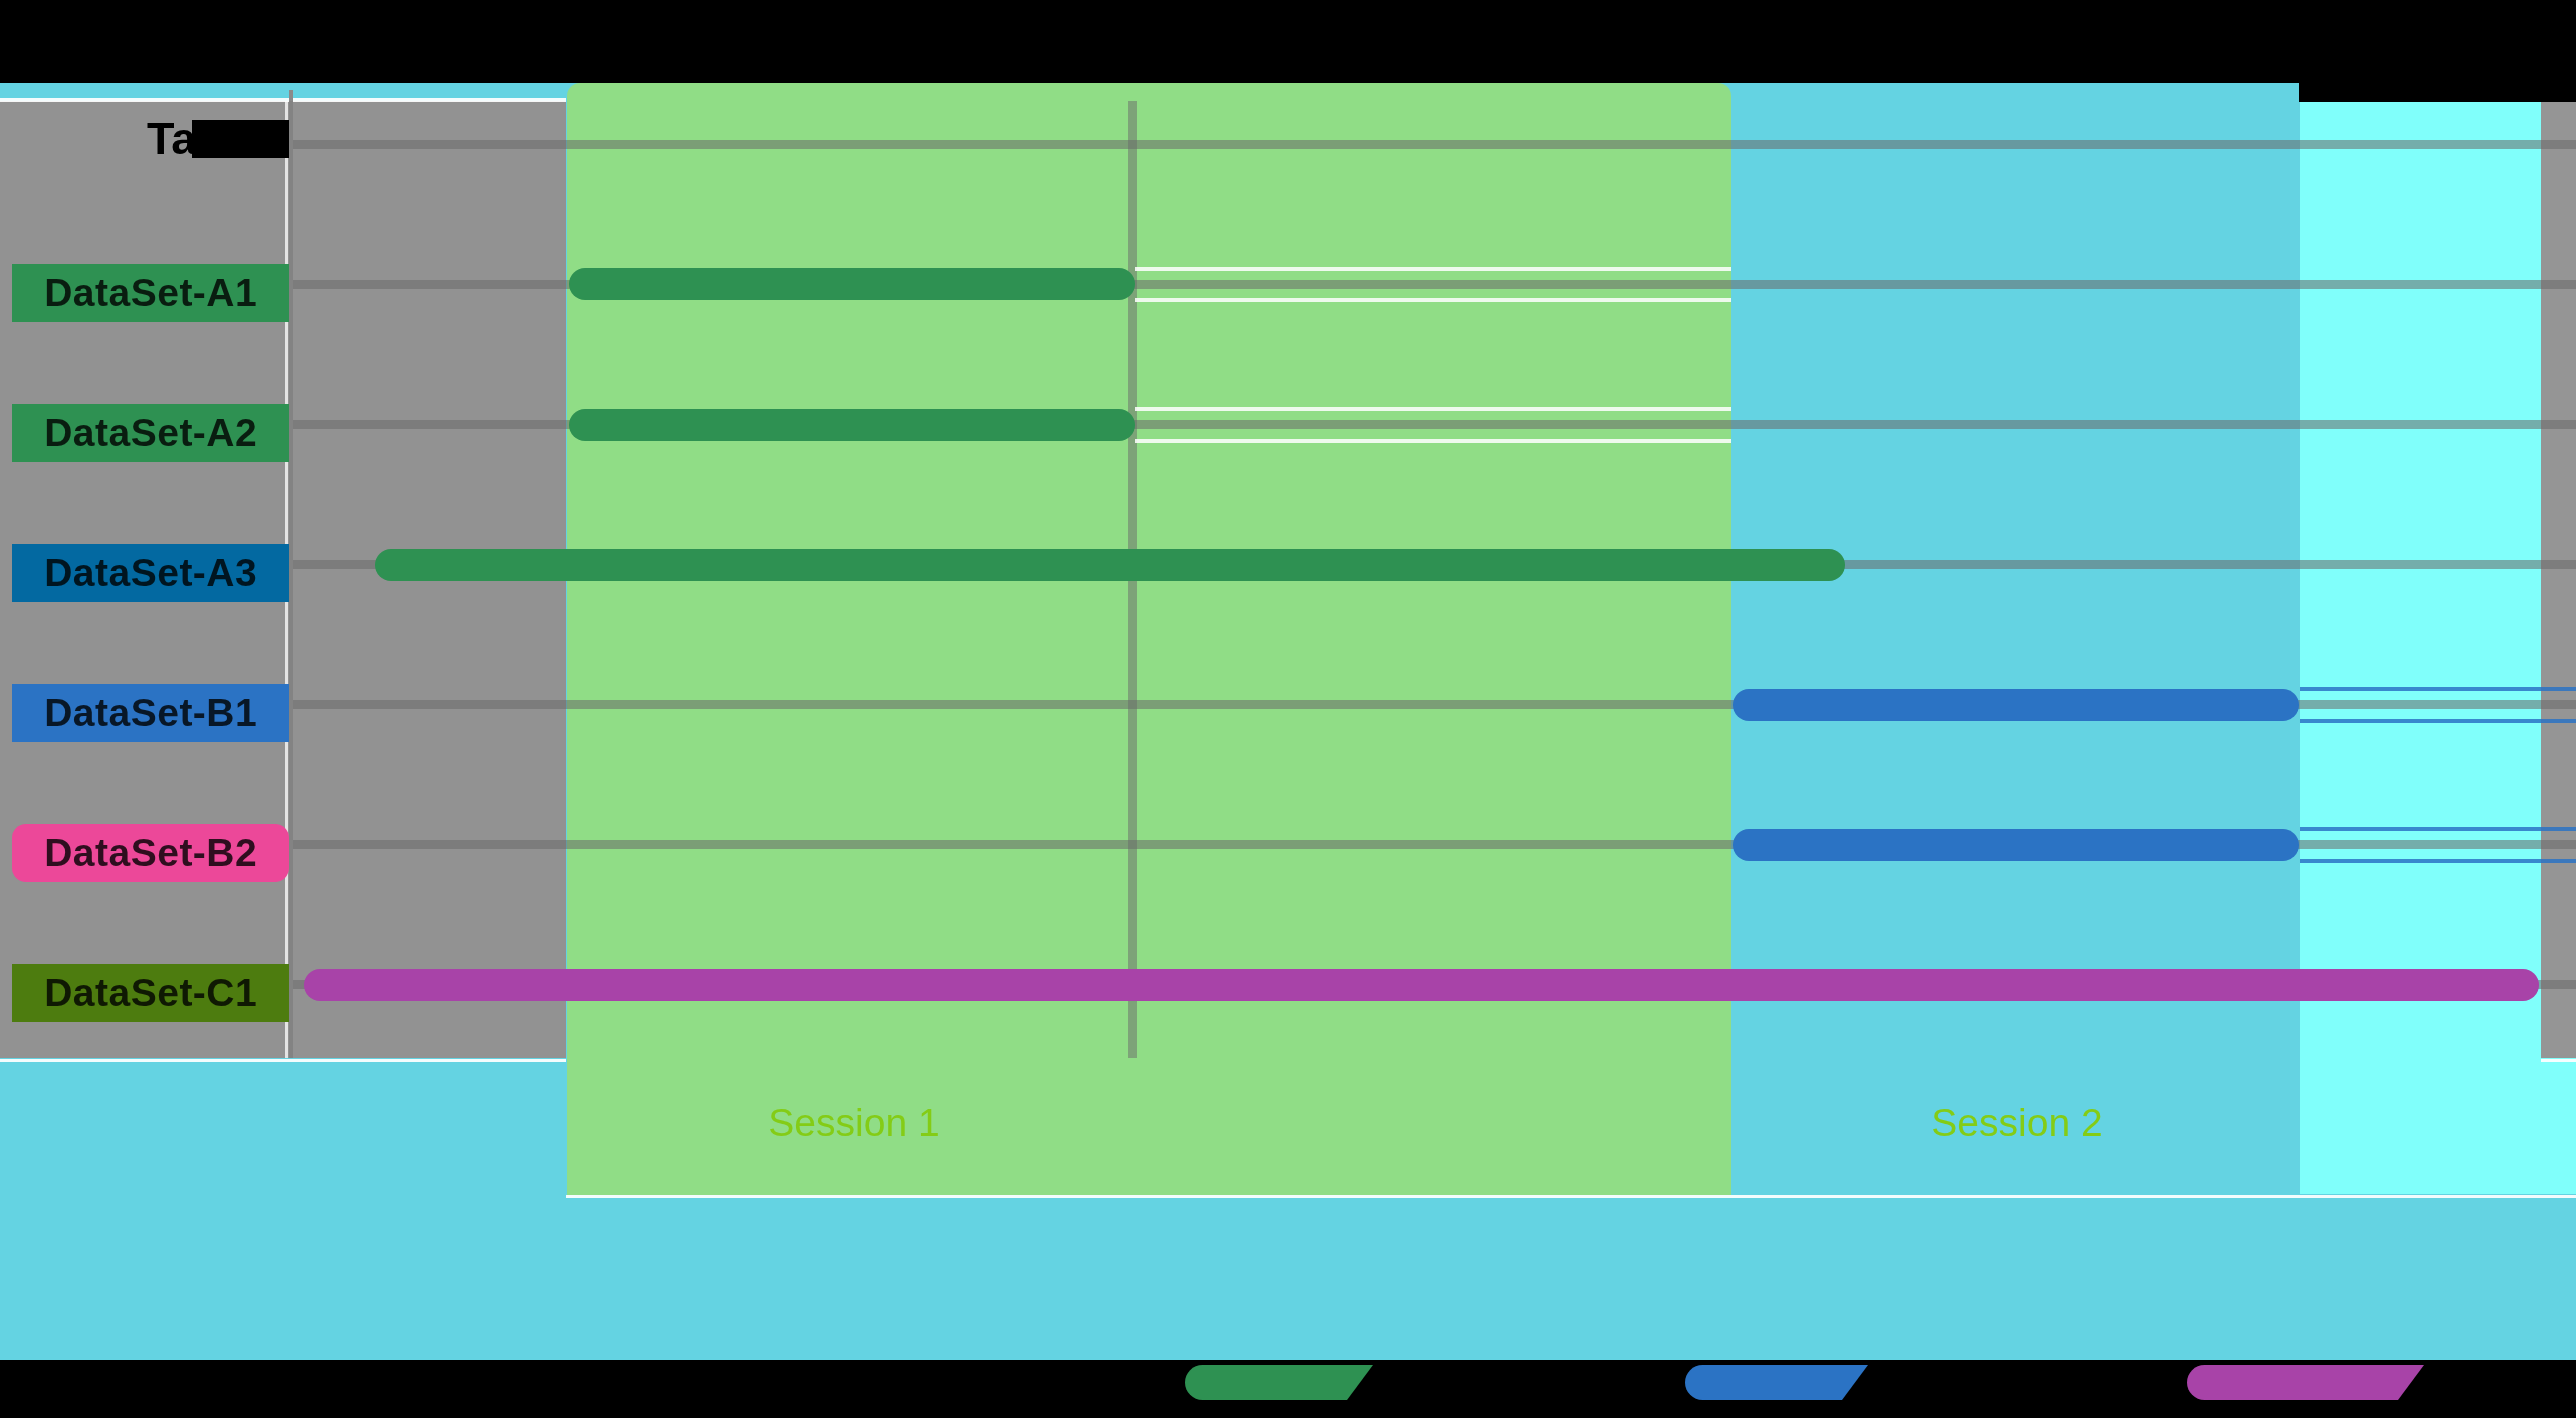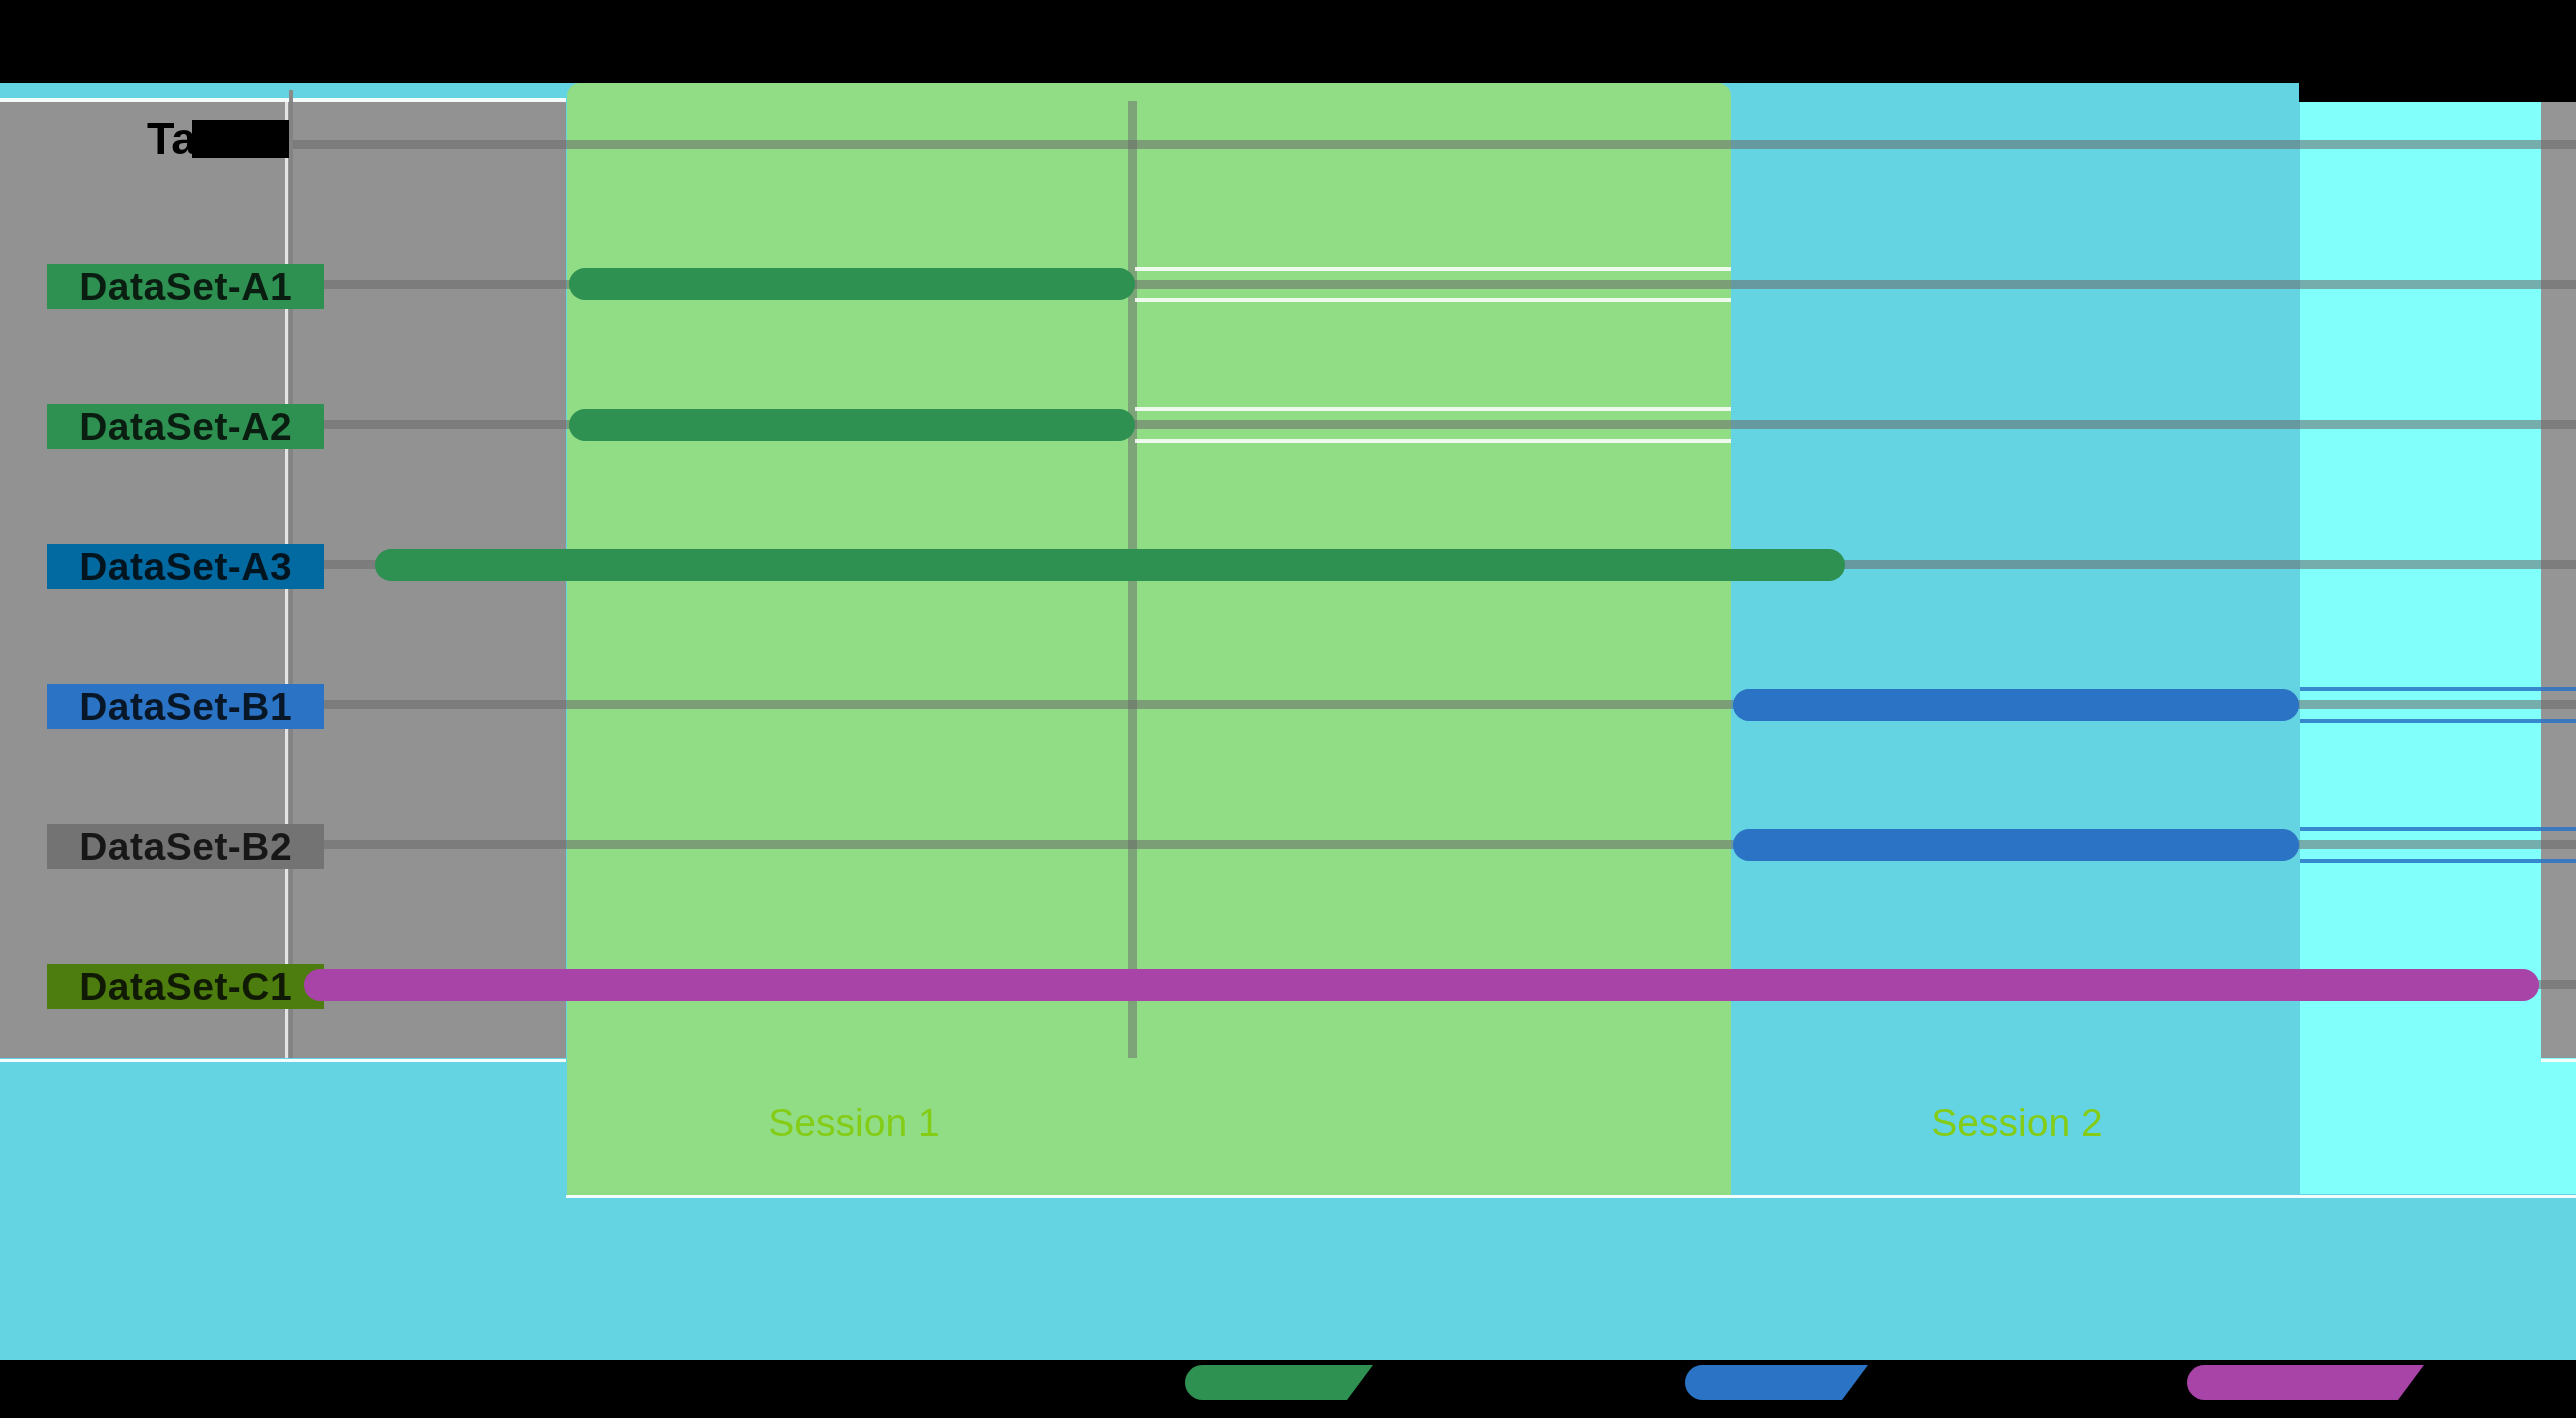--- a/index.html
+++ b/index.html
@@ -11,21 +11,21 @@
   .gray-right{left:2541px;top:101px;width:35px;height:957px;background:#959595;}
   .black-patch-tr{left:2299px;top:83px;width:277px;height:19px;background:#000;}
   .hairline{background:rgba(255,255,255,0.92);}
   .axis-white{left:285px;top:101px;width:2.8px;height:957px;background:rgba(255,255,255,0.75);}
   .axis-line{left:289px;top:101px;width:3.8px;height:957px;background:#838383;}
   .axis-tick{left:289px;top:90px;width:3.8px;height:11.3px;background:#8a8a8a;}
   .band{top:83px;height:1112px;border-radius:13px 13px 0 0;}
   .band.flat{top:101px;height:1093px;border-radius:0;}
   .h-grid{height:9.4px;background:rgba(105,105,105,0.55);}
   .v-grid{top:101px;width:9.4px;height:957px;background:rgba(105,105,105,0.5);}
-  .row-label{height:45px;left:12.2px;width:277px;display:flex;align-items:center;justify-content:center;margin-left:35px;}
+  .row-label{height:58px;left:12.2px;width:277px;display:flex;align-items:center;justify-content:center;}
   .row-label span{font-size:39px;font-weight:600;color:rgba(0,0,0,0.8);letter-spacing:0.5px;}
   .bar{height:32px;border-radius:16px;}
   .trail{height:3.8px;opacity:0.85;}
   .task-header{left:147px;top:114px;width:142px;height:49px;}
   .task-text{font-size:45px;font-weight:600;color:#000;line-height:49px;}
   .task-box{position:absolute;left:45px;top:5.6px;width:97px;height:38px;background:#000;}
   .session-label{font-size:39px;color:#84cc16;transform:translate(-50%,-50%);white-space:nowrap;}
   .legend-swatch{top:1365px;height:35px;border-radius:18px 0 0 18px;
                  clip-path:polygon(0 0,100% 0,calc(100% - 26px) 100%,0 100%);}
   .legend-label{top:1368px;font-size:30px;font-style:italic;color:#000;white-space:nowrap;}
@@ -83,21 +83,21 @@
       </div>
       <div class="abs bar" style="left: 569px; width: 566px; top: 409px; background: rgb(46, 145, 82);"></div>
       <div class="abs row-label" style="top: 544px; background: #0369a1;">
         <span>DataSet-A3</span>
       </div>
       <div class="abs bar" style="left: 375px; width: 1470px; top: 549px; background: rgb(46, 145, 82);"></div>
       <div class="abs row-label" style="top: 684px; background: rgb(43, 115, 196);">
         <span>DataSet-B1</span>
       </div>
       <div class="abs bar" style="left: 1733px; width: 566px; top: 689px; background: rgb(43, 115, 196);"></div>
-      <div class="abs row-label" style="top: 824px; background: #737373;">
+      <div class="abs row-label" style="top: 824px; background: #ec4899; border-radius: 14px;">
         <span>DataSet-B2</span>
       </div>
       <div class="abs bar" style="left: 1733px; width: 566px; top: 829px; background: rgb(43, 115, 196);"></div>
       <div class="abs row-label" style="top: 964px; background: #4d7c0f;">
         <span>DataSet-C1</span>
       </div>
       <div class="abs bar" style="left: 304px; width: 2235px; top: 969px; background: rgb(168, 67, 168);"></div>
     </div>
 
   <div class="abs task-header">

